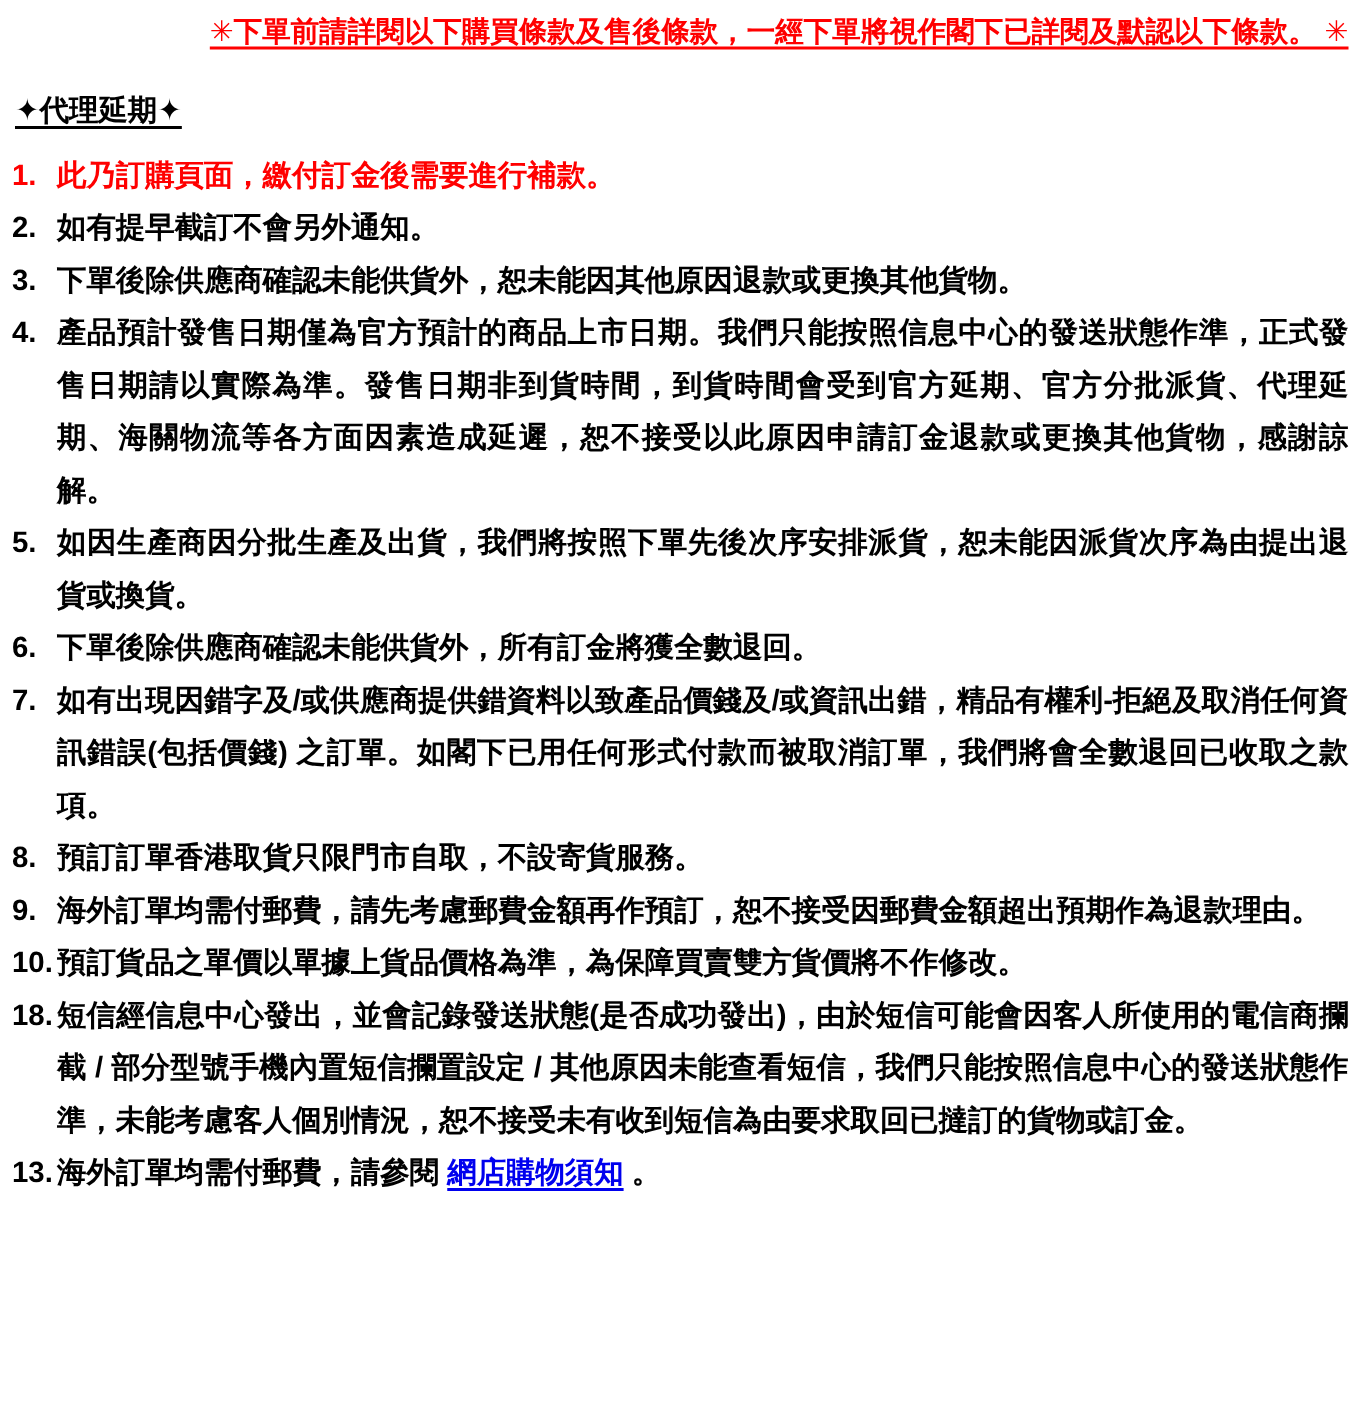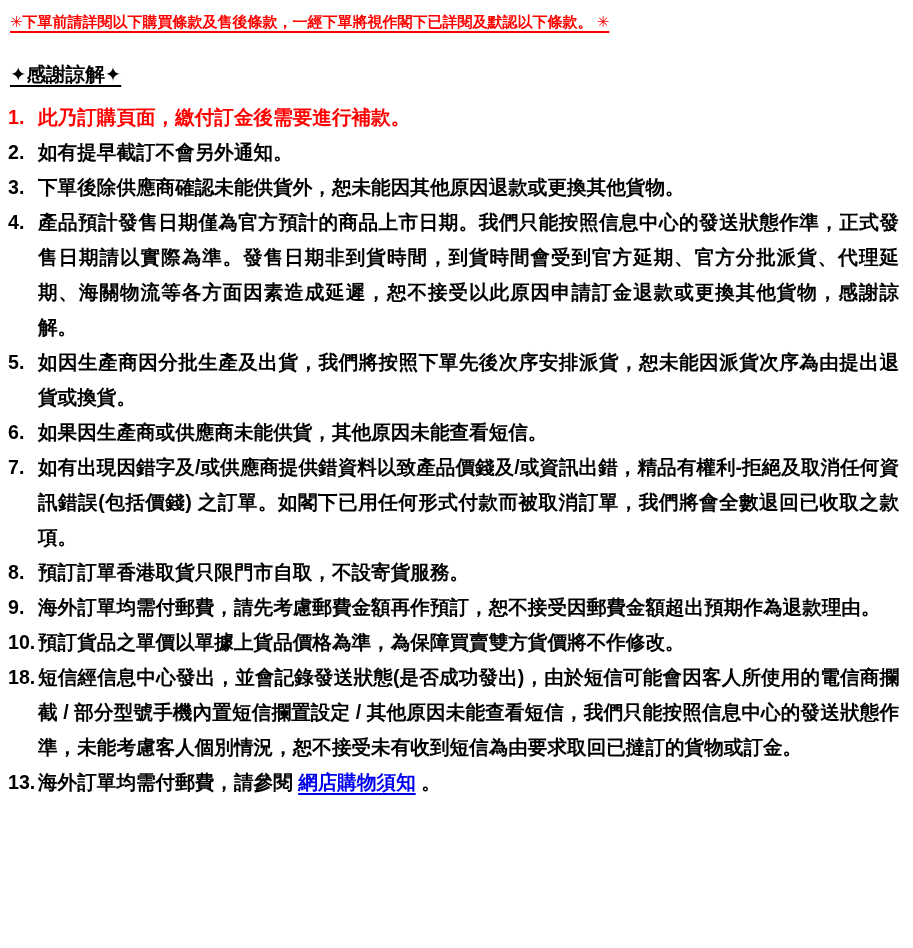--- a/index.html
+++ b/index.html
@@ -10,25 +10,26 @@
   html,body{margin:0;padding:0;background:#ffffff;}
   body{
     width:913px;height:948px;overflow:hidden;
     font-family:"Liberation Sans","DejaVu Sans",sans-serif;
     font-weight:700;color:var(--ink);
     -webkit-font-smoothing:antialiased;
   }
   .doc{padding:3px 14px 0 8px;}
   .notice{
     margin:2px 0 0 2px;
-    font-size:15px;line-height:34px;
+    font-size:19px;line-height:34px;
     color:var(--red);
     text-decoration:underline;
     text-underline-offset:4px;
     text-decoration-thickness:2px;
+    text-align:right;
   }
   .section-title{
     margin:18px 0 0 2px;
     font-size:19.6px;line-height:35px;
     font-weight:700;
     text-decoration:underline;
     text-underline-offset:4px;
     text-decoration-thickness:2px;
   }
   .terms{margin:8px 0 0 0;}
@@ -59,21 +60,21 @@
     text-decoration-thickness:2px;
     cursor:pointer;
   }
 </style>
 </head>
 <body>
 
 <div class="doc">
   <p class="notice">✳下單前請詳閱以下購買條款及售後條款，一經下單將視作閣下已詳閱及默認以下條款。 ✳</p>
 
-  <h2 class="section-title">✦感謝諒解✦</h2>
+  <h2 class="section-title">✦代理延期✦</h2>
 
   <div class="terms" id="terms-list">
       <div class="term">
         <span class="num seg-red-plain" style="color: rgb(255, 0, 0);">1.</span>
         <span class="txt red"><span>此乃訂購頁面，繳付訂金後需要進行補款。</span></span>
       </div>
       <div class="term">
         <span class="num">2.</span>
         <span class="txt"><span>如有提早截訂不會另外通知。</span></span>
       </div>
@@ -84,21 +85,21 @@
       <div class="term">
         <span class="num">4.</span>
         <span class="txt"><span>產品預計發售日期僅為官方預計的商品上市日期。我們只能按照信息中心的發送狀態作準，正式發售日期請以實際為準。發售日期非到貨時間，到貨時間會受到官方延期、官方分批派貨、代理延期、海關物流等各方面因素造成延遲，恕不接受以此原因申請訂金退款或更換其他貨物，感謝諒解。</span></span>
       </div>
       <div class="term">
         <span class="num">5.</span>
         <span class="txt"><span>如因生產商因分批生產及出貨，我們將按照下單先後次序安排派貨，恕未能因派貨次序為由提出退貨或換貨。</span></span>
       </div>
       <div class="term">
         <span class="num">6.</span>
-        <span class="txt"><span>如果因生產商或供應商未能供貨，其他原因未能查看短信。</span></span>
+        <span class="txt"><span>下單後除供應商確認未能供貨外，所有訂金將獲全數退回。</span></span>
       </div>
       <div class="term">
         <span class="num">7.</span>
         <span class="txt"><span>如有出現因錯字及/或供應商提供錯資料以致產品價錢及/或資訊出錯，精品有權利-拒絕及取消任何資訊錯誤(包括價錢) 之訂單。如閣下已用任何形式付款而被取消訂單，我們將會全數退回已收取之款項。</span></span>
       </div>
       <div class="term">
         <span class="num">8.</span>
         <span class="txt"><span>預訂訂單香港取貨只限門市自取，不設寄貨服務。</span></span>
       </div>
       <div class="term">

